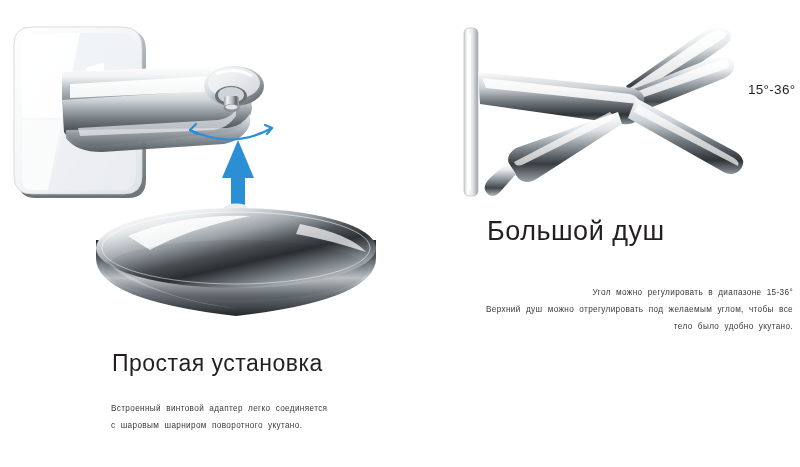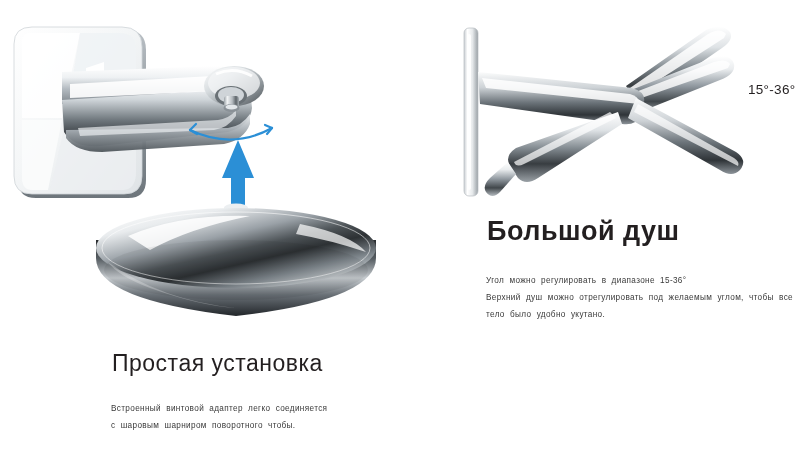--- a/index.html
+++ b/index.html
@@ -44,38 +44,38 @@
   }
   #left-heading {
     left: 112px;
     top: 350px;
     font-size: 23px;
   }
   #right-heading {
     left: 47px;
     top: 216px;
     font-size: 27px;
-    font-weight: bold;
   }
   .body-text {
     position: absolute;
     font-family: "Liberation Sans", sans-serif;
     font-size: 8.2px;
     line-height: 17px;
     color: #3a3a3a;
     letter-spacing: 0.35px;
     white-space: pre;
   }
   #left-body {
     left: 111px;
     top: 400px;
   }
   #right-body {
     left: 46px;
-    top: 272px;
+    top: 284px;
+    text-align: right;
   }
   .angle-label {
     position: absolute;
     left: 308px;
     top: 62px;
     font-size: 13.5px;
     color: #231f20;
     letter-spacing: 0.3px;
     white-space: nowrap;
     margin-top: 20px;
@@ -209,21 +209,21 @@
         <path d="M128,236 Q180,214 250,216 Q190,228 150,250 Z" fill="#ffffff" opacity="0.85"></path>
         <path d="M300,224 Q350,234 366,252 Q330,240 296,234 Z" fill="#ffffff" opacity="0.7"></path>
         <ellipse cx="236" cy="270" rx="132" ry="30" fill="#000000" opacity="0.06"></ellipse>
         <path d="M108,262 Q160,300 236,308 Q200,306 150,288 Q118,276 108,262 Z" fill="#ffffff" opacity="0.25"></path>
       </g>
     </svg>
 
     <div class="heading" id="left-heading">Простая  установка</div>
 
     <div class="body-text" id="left-body">Встроенный  винтовой  адаптер  легко  соединяется
-с  шаровым  шарниром  поворотного  чтобы.</div>
+с  шаровым  шарниром  поворотного  укутано.</div>
   </div>
 
   <div class="panel" id="panel-right">
 
     <svg class="svg-abs" width="360" height="467" viewBox="0 0 360 467">
       <defs>
         <linearGradient id="rPlate" x1="0" y1="0" x2="1" y2="0">
           <stop offset="0%" stop-color="#c9ced2"></stop>
           <stop offset="25%" stop-color="#ffffff"></stop>
           <stop offset="60%" stop-color="#e7eaec"></stop>

